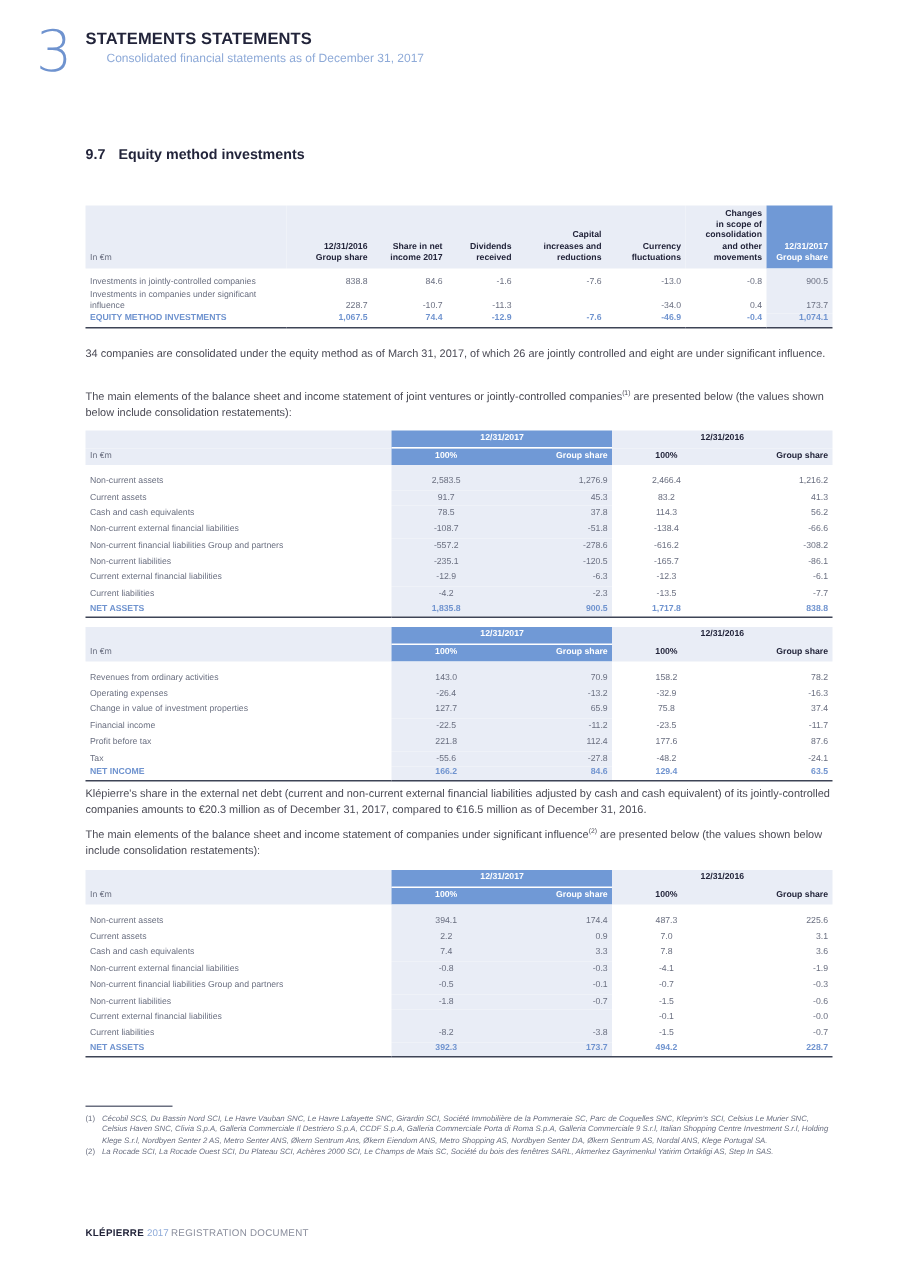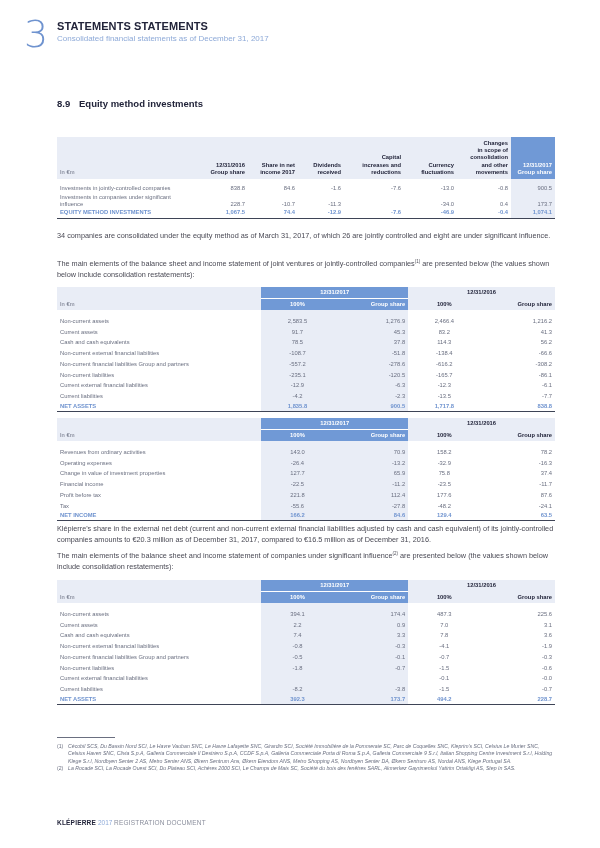--- a/index.html
+++ b/index.html
@@ -1,21 +1,21 @@
 <!DOCTYPE html>
 <html><head>
   <meta charset="utf-8">
   <style>
     * { box-sizing: border-box; margin: 0; padding: 0; }
     html, body { width: 600px; height: 848px; background: #ffffff; overflow: hidden; }
     body { position: relative; font-family: "Liberation Sans", sans-serif; color: #4a4a55; }
 
     .chapter-num { position: absolute; left: 24px; top: 14px; font-family: "DejaVu Sans", sans-serif; font-size: 38px; font-weight: 200; color: #6f93cf; line-height: 40px; }
     .chapter-title { position: absolute; left: 57px; top: 20px; font-size: 11px; font-weight: bold; color: #22243a; letter-spacing: 0.1px; }
-    .chapter-sub { position: absolute; left: 57px; top: 34px; font-size: 8px; color: #8eaad8; text-align: right; }
+    .chapter-sub { position: absolute; left: 71px; top: 34px; font-size: 8px; color: #8eaad8; text-align: right; }
 
     .section-title { position: absolute; left: 57px; top: 98px; font-size: 9.5px; font-weight: bold; color: #22243a; }
     .section-title .num { display: inline-block; width: 22px; }
 
     table { border-collapse: collapse; font-size: 5.8px; }
     td, th { padding: 0 3px; white-space: nowrap; }
 
     
     .t1 { position: absolute; left: 57px; top: 137px; width: 498px; }
     .t1 thead tr th { background: #e9edf6; color: #22243a; font-weight: bold; text-align: right; vertical-align: bottom; padding-top: 2px; padding-bottom: 3px; line-height: 7.2px; height: 42px; }
@@ -67,21 +67,21 @@
     .footer-doc { position: absolute; left: 114px; top: 819px; font-size: 6.5px; color: #8a8e9c; letter-spacing: 0.2px; }
   </style>
 </head>
 <body>
 
 <div class="chapter-num">3</div>
 <div class="chapter-title">STATEMENTS STATEMENTS</div>
 <div class="chapter-sub">Consolidated financial statements as of December 31, 2017</div>
 
 <div class="section-title">
-  <span class="num">8.9</span><span>Equity method investments</span>
+  <span class="num">9.7</span><span>Equity method investments</span>
 </div>
 
 <table class="t1">
   <colgroup>
     <col style="width:134px">
       <col style="width:57px">
       <col style="width:50px">
       <col style="width:46px">
       <col style="width:60px">
       <col style="width:53px">

